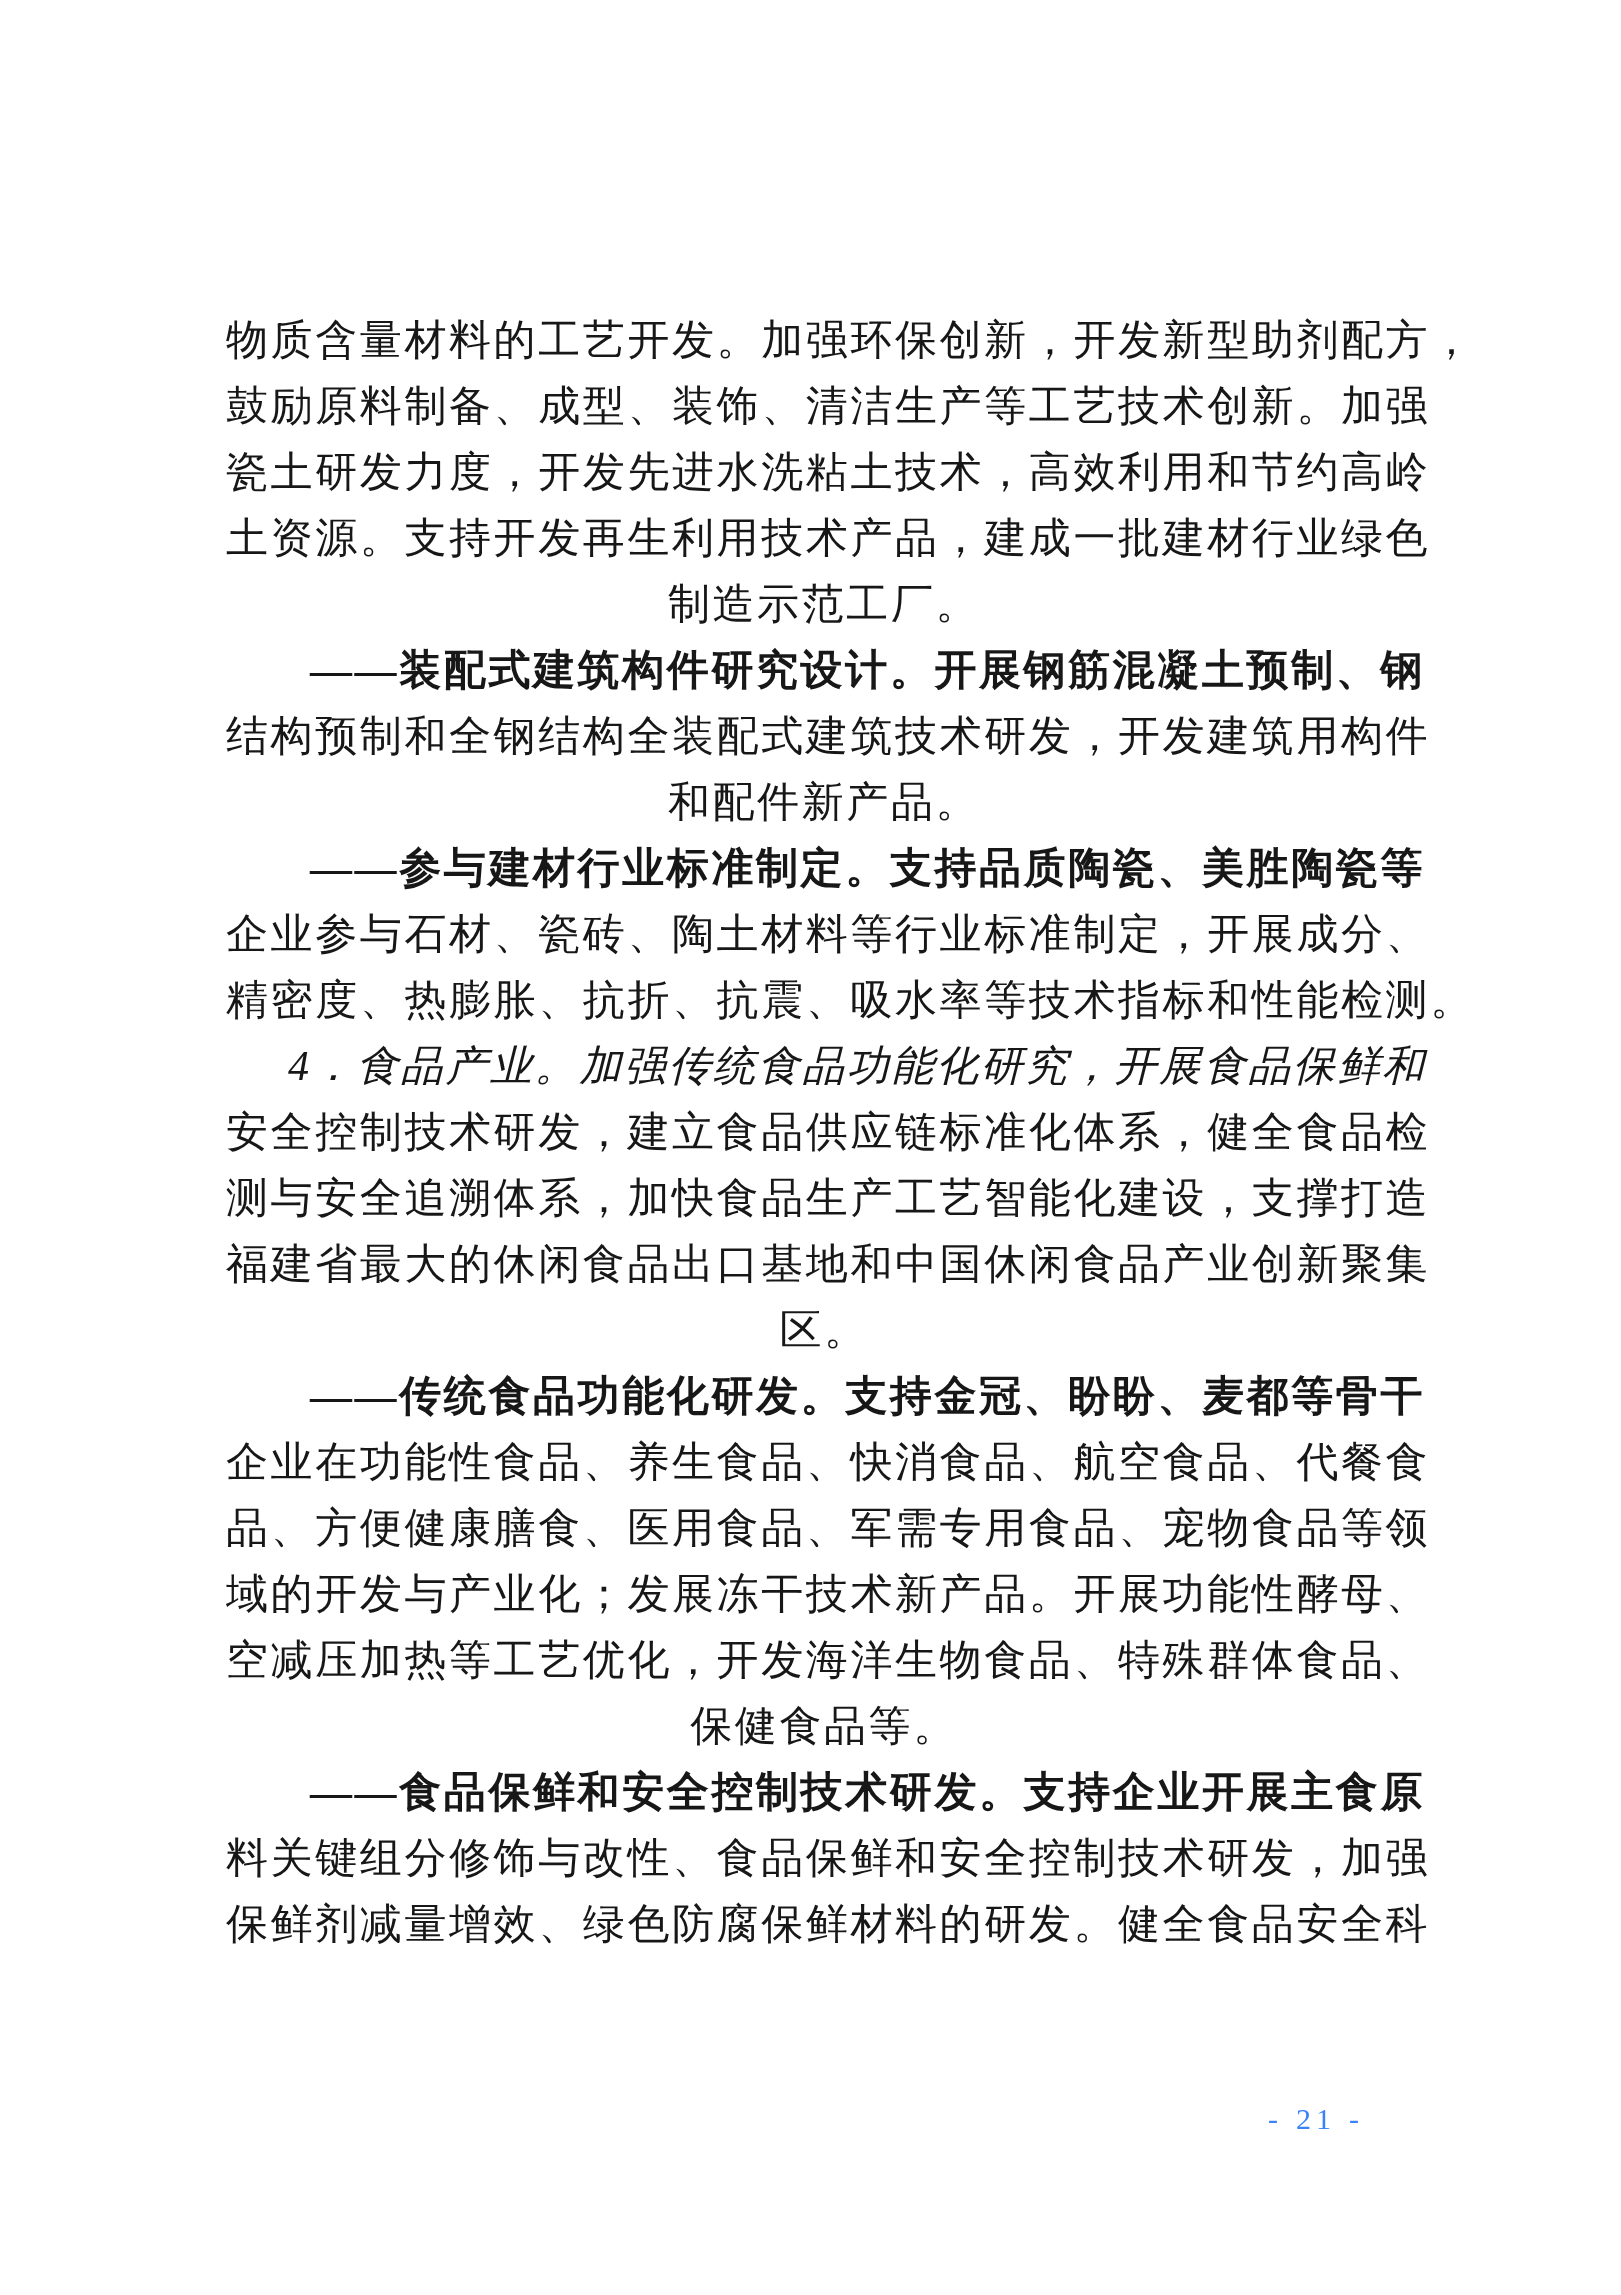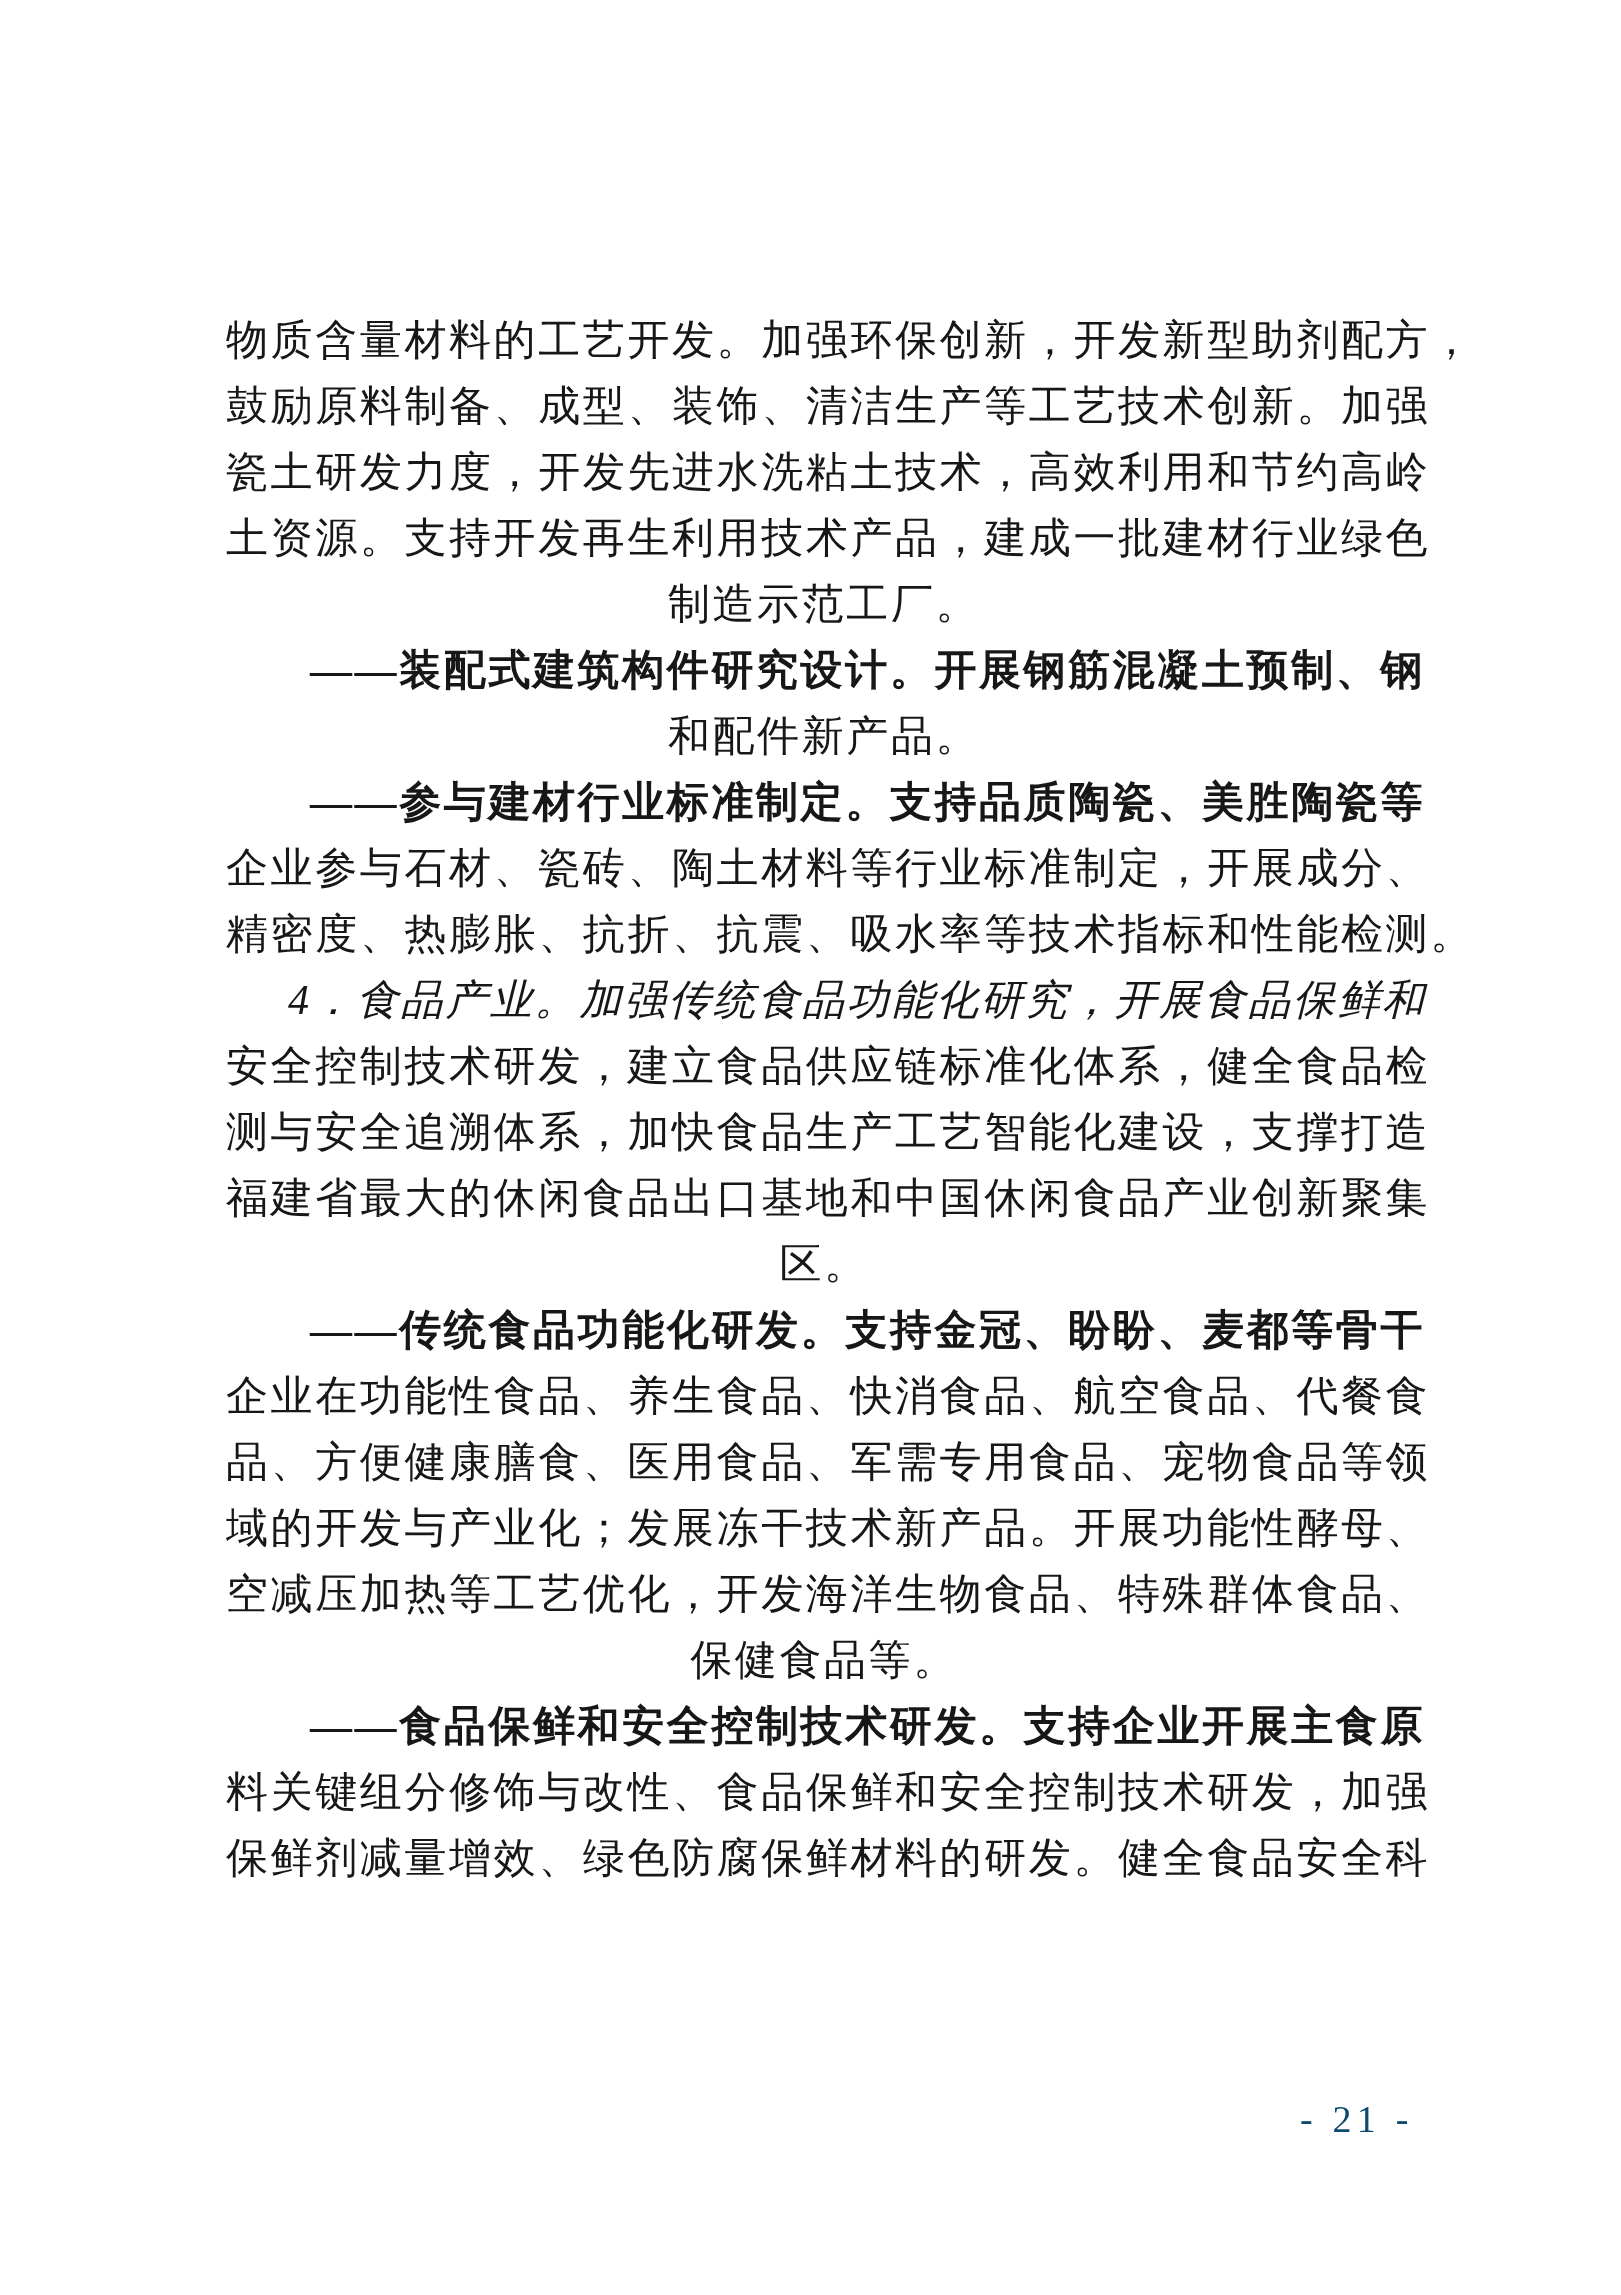--- a/index.html
+++ b/index.html
@@ -46,42 +46,43 @@
     padding-left: 84px;
     font-weight: bold;
   }
   
   .indent-num {
     padding-left: 62px;
     font-style: italic;
   }
   .page-number {
     position: absolute;
-    left: 1300px;
+    left: 1268px;
     top: 2088px;
     height: 62px;
     line-height: 62px;
-    font-size: 38px;
+    font-size: 30px;
     letter-spacing: 5.2px;
-    color: #0c4a6e;
+    color: #3b82f6;
     white-space: nowrap;
   }
 </style>
 </head>
 <body>
 
 <div class="page">
 
   <div class="text-block">
     <div class="line just">物质含量材料的工艺开发。加强环保创新，开发新型助剂配方，</div>
     <div class="line just">鼓励原料制备、成型、装饰、清洁生产等工艺技术创新。加强</div>
     <div class="line just">瓷土研发力度，开发先进水洗粘土技术，高效利用和节约高岭</div>
     <div class="line just">土资源。支持开发再生利用技术产品，建成一批建材行业绿色</div>
     <div class="line">制造示范工厂。</div>
     <div class="line just indent-dash">——装配式建筑构件研究设计。开展钢筋混凝土预制、钢</div>
+    <div class="line just">结构预制和全钢结构全装配式建筑技术研发，开发建筑用构件</div>
     <div class="line">和配件新产品。</div>
     <div class="line just indent-dash">——参与建材行业标准制定。支持品质陶瓷、美胜陶瓷等</div>
     <div class="line just">企业参与石材、瓷砖、陶土材料等行业标准制定，开展成分、</div>
     <div class="line just">精密度、热膨胀、抗折、抗震、吸水率等技术指标和性能检测。</div>
     <div class="line just indent-num">4．食品产业。加强传统食品功能化研究，开展食品保鲜和</div>
     <div class="line just">安全控制技术研发，建立食品供应链标准化体系，健全食品检</div>
     <div class="line just">测与安全追溯体系，加快食品生产工艺智能化建设，支撑打造</div>
     <div class="line just">福建省最大的休闲食品出口基地和中国休闲食品产业创新聚集</div>
     <div class="line">区。</div>
     <div class="line just indent-dash">——传统食品功能化研发。支持金冠、盼盼、麦都等骨干</div>

